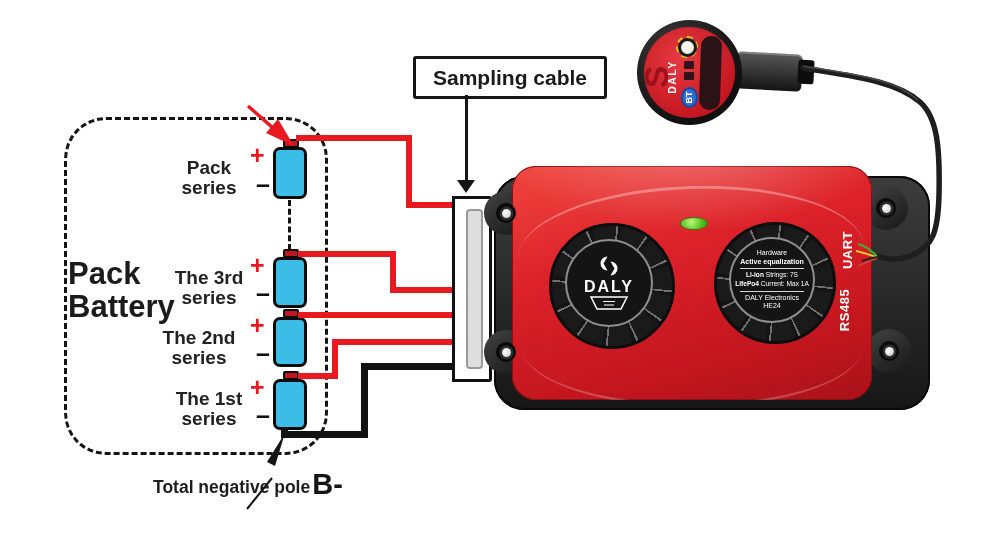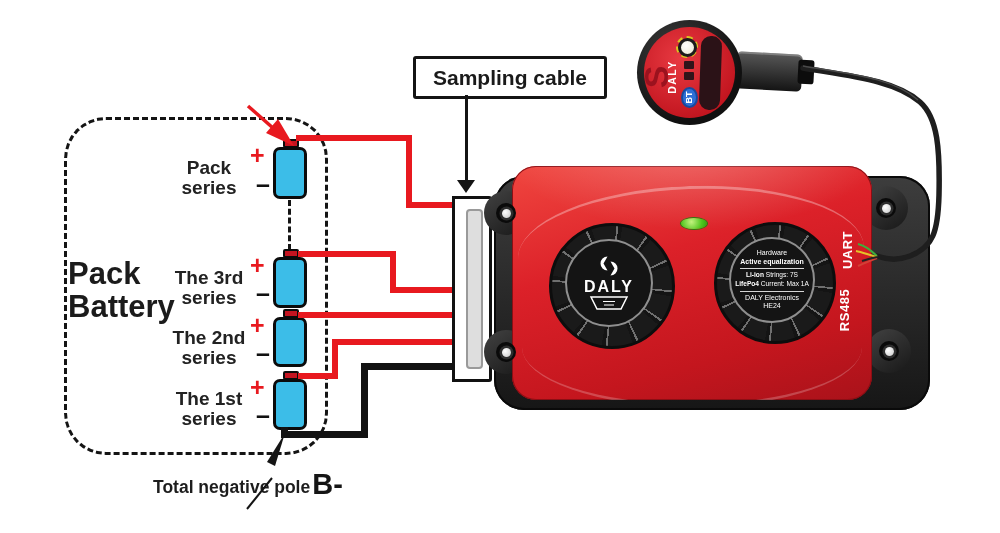--- a/index.html
+++ b/index.html
@@ -118,21 +118,21 @@
   <div class="abs cell" style="left:273px;top:379px;height:51px;"></div>
 
   <div class="abs cell-label" style="left:166px;top:158px;">
     <div>Pack</div>
     <div>series</div>
   </div>
   <div class="abs cell-label" style="left:166px;top:268px;">
     <div>The 3rd</div>
     <div>series</div>
   </div>
-  <div class="abs cell-label" style="left:166px;top:328px;">
+  <div class="abs cell-label" style="left:156px;top:328px;">
     <div>The 2nd</div>
     <div>series</div>
   </div>
   <div class="abs cell-label" style="left:166px;top:389px;">
     <div>The 1st</div>
     <div>series</div>
   </div>
 
   <div class="abs sign plus" style="left:250px;top:143px;">+</div>
   <div class="abs sign minus" style="left:256px;top:172px;">–</div>

